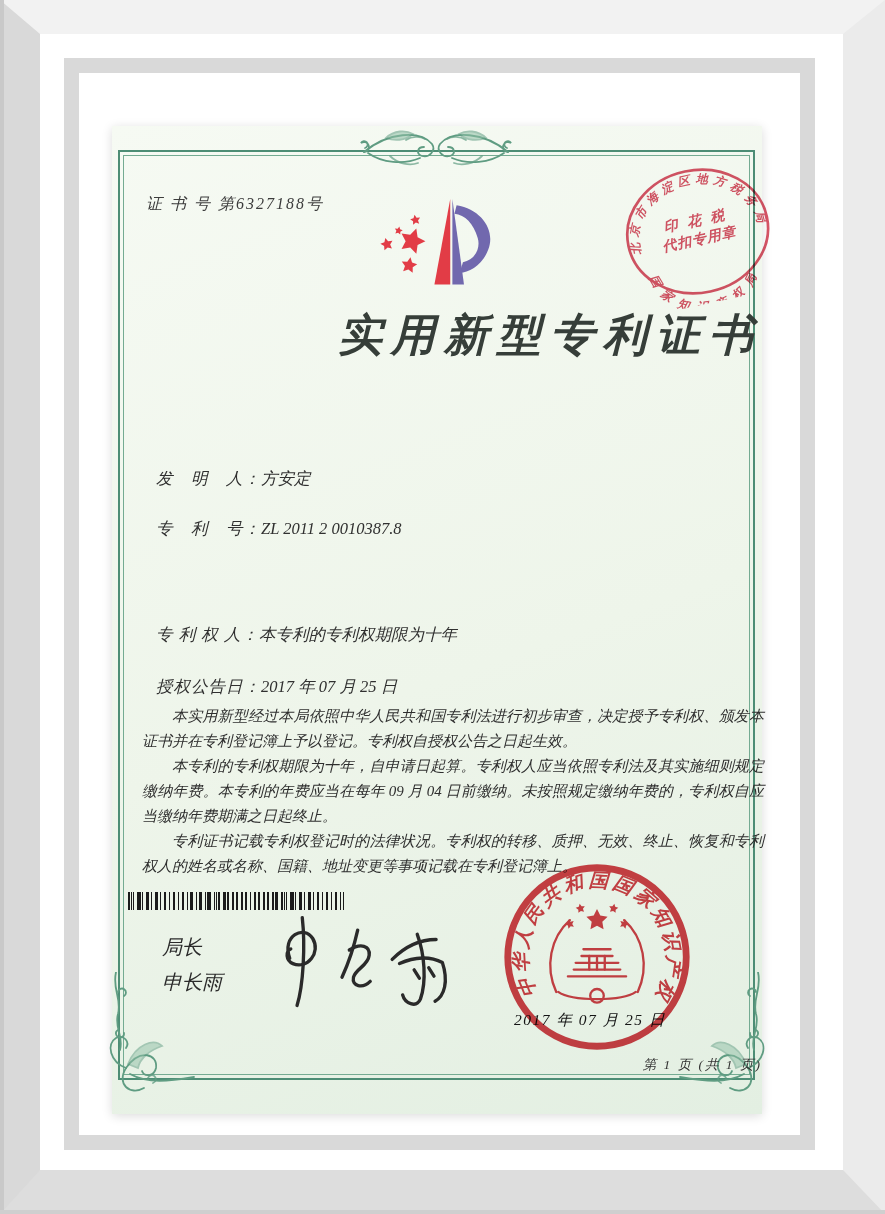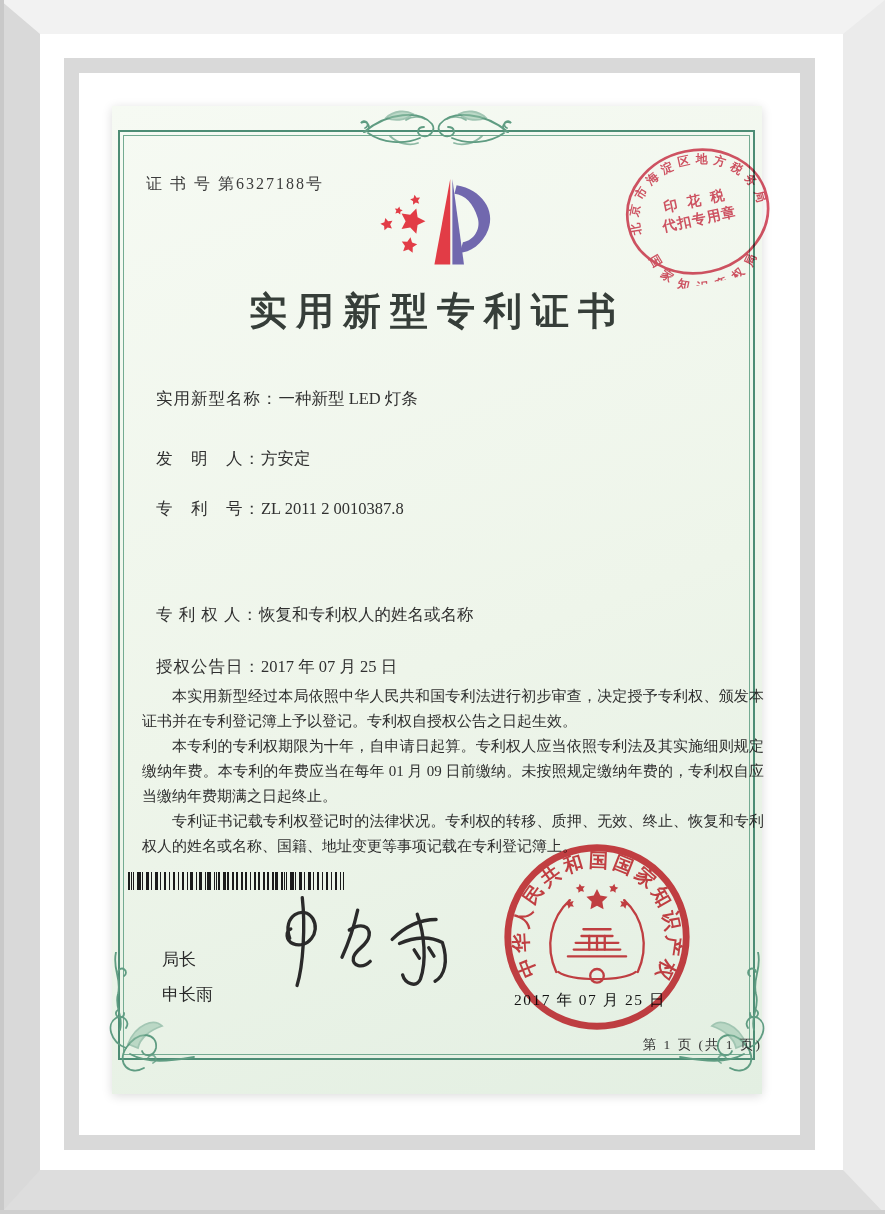--- a/index.html
+++ b/index.html
@@ -16,52 +16,53 @@
     border-style:solid; border-width:34px 42px 44px 40px;
     border-color:#f2f2f2 #ebebeb #dddddd #d9d9d9;
   }
   .photo-edge-left { position:absolute; left:0; top:0; bottom:0; width:4px; background:#c9c9c9; }
   .photo-edge-bottom { position:absolute; left:0; right:0; bottom:0; height:4px; background:#cfcfcf; }
   .mat-line {
     position:absolute; left:64px; top:58px; right:70px; bottom:64px;
     border:15px solid #d9d9d9; background:#ffffff;
   }
   .paper {
-    position:absolute; left:112px; top:106px; width:650px; height:988px;
+    position:absolute; left:112px; top:126px; width:650px; height:988px;
     background:linear-gradient(160deg,#f6faf3 0%,#eef5ea 55%,#e3efe2 100%);
     box-shadow:0 2px 10px rgba(0,0,0,0.14);
+    font-style:italic;
   }
   
   .border-outer { position:absolute; left:6px; top:24px; width:637px; height:930px; border:2px solid #4d8d75; }
   .border-inner { position:absolute; left:11px; top:29px; width:627px; height:920px; border:1px solid #74ab92; }
   .orn { position:absolute; color:#5f9c82; }
   
   .cert-no {
     position:absolute; left:34px; top:68px; font-size:16px; letter-spacing:2px; color:#3c3c3c;
   }
   .logo { position:absolute; left:258px; top:64px; width:132px; height:116px; }
   .tax-stamp {
     position:absolute; left:508px; top:36px; width:156px; height:142px;
     transform:rotate(-12deg); mix-blend-mode:multiply; opacity:0.92;
   }
   .title {
-    position:absolute; left:0; top:180px; width:100%; text-align:center;
-    font-size:38px; font-weight:700; letter-spacing:9px; color:#363e39;
+    position:absolute; left:0; top:180px; width:100%; text-align:right;
+    font-size:44px; font-weight:700; letter-spacing:9px; color:#363e39;
   }
   .field { position:absolute; left:44px; font-size:16.5px; color:#303030; white-space:nowrap; }
   .field .flabel { letter-spacing:1px; }
   .paras { position:absolute; left:30px; top:578px; width:622px; font-size:15px; line-height:25px; color:#2e2e2e; text-align:justify; }
   .paras p { text-indent:2em; margin:0; }
   .barcode {
     position:absolute; left:16px; top:766px; width:216px; height:18px;
     background-image:
       repeating-linear-gradient(90deg,#1b1b1b 0 2px,transparent 2px 5px,#1b1b1b 5px 6px,transparent 6px 9px),
       repeating-linear-gradient(90deg,transparent 0 3px,#1b1b1b 3px 4px,transparent 4px 11px,#1b1b1b 11px 13px,transparent 13px 17px);
   }
-  .director { position:absolute; left:50px; top:804px; font-size:17px; color:#2b2b2b; line-height:35px;margin-top:32px; }
+  .director { position:absolute; left:50px; top:804px; font-size:20px; color:#2b2b2b; line-height:35px; }
   .signature { position:absolute; left:148px; top:778px; width:210px; height:115px; }
   .seal {
     position:absolute; left:388px; top:734px; width:194px; height:194px;
     mix-blend-mode:multiply; opacity:0.92; z-index:2;
   }
   .issue-date { position:absolute; left:402px; top:884px; font-size:15.5px; letter-spacing:1.5px; color:#141414; z-index:1; }
   .page-footer { position:absolute; left:0; top:930px; width:100%; text-align:right; font-size:13.5px; color:#333; letter-spacing:2px; }
 </style>
 </head>
 <body>
@@ -135,39 +136,36 @@
     </text>
     <text fill="#d5455a" font-size="11.5" letter-spacing="8" font-weight="700">
       <textPath href="#taxBottom" startOffset="16">国家知识产权局</textPath>
     </text>
     <text x="75" y="60" text-anchor="middle" fill="#d5455a" font-size="13.5" font-weight="700" letter-spacing="3">印 花 税</text>
     <text x="75" y="78" text-anchor="middle" fill="#d5455a" font-size="13.5" font-weight="700" letter-spacing="1">代扣专用章</text>
   </svg>
 
   <div class="title">实用新型专利证书</div>
 
-  <div class="field" style="top:282px">
-    <span class="flabel">实用新型名称：</span><span class="fvalue">一种新型 LED 灯条</span>
-  </div>
   <div class="field" style="top:342px">
     <span class="flabel">发　明　人：</span><span class="fvalue">方安定</span>
   </div>
   <div class="field" style="top:392px">
     <span class="flabel">专　利　号：</span><span class="fvalue">ZL 2011 2 0010387.8</span>
   </div>
   <div class="field" style="top:498px">
-    <span class="flabel">专 利 权 人：</span><span class="fvalue">恢复和专利权人的姓名或名称</span>
+    <span class="flabel">专 利 权 人：</span><span class="fvalue">本专利的专利权期限为十年</span>
   </div>
   <div class="field" style="top:550px">
     <span class="flabel">授权公告日：</span><span class="fvalue">2017 年 07 月 25 日</span>
   </div>
 
   <div class="paras">
     <p>本实用新型经过本局依照中华人民共和国专利法进行初步审查，决定授予专利权、颁发本证书并在专利登记簿上予以登记。专利权自授权公告之日起生效。</p>
-    <p>本专利的专利权期限为十年，自申请日起算。专利权人应当依照专利法及其实施细则规定缴纳年费。本专利的年费应当在每年 01 月 09 日前缴纳。未按照规定缴纳年费的，专利权自应当缴纳年费期满之日起终止。</p>
+    <p>本专利的专利权期限为十年，自申请日起算。专利权人应当依照专利法及其实施细则规定缴纳年费。本专利的年费应当在每年 09 月 04 日前缴纳。未按照规定缴纳年费的，专利权自应当缴纳年费期满之日起终止。</p>
     <p>专利证书记载专利权登记时的法律状况。专利权的转移、质押、无效、终止、恢复和专利权人的姓名或名称、国籍、地址变更等事项记载在专利登记簿上。</p>
   </div>
 
   <div class="barcode"></div>
 
   <div class="director">
     <div>局长</div>
     <div>申长雨</div>
   </div>
 

